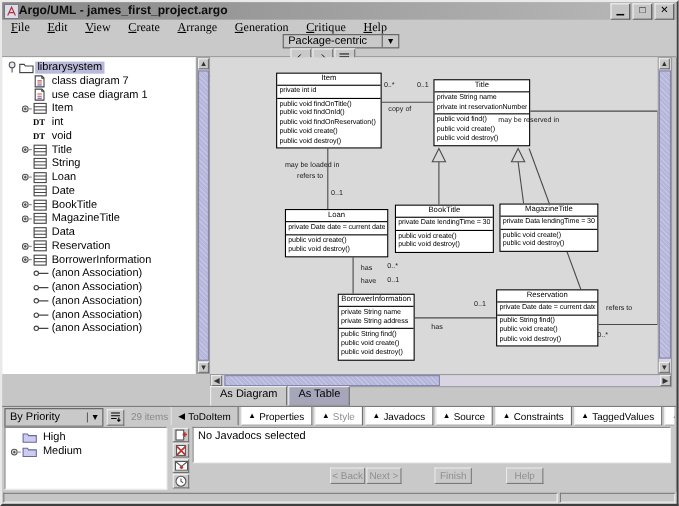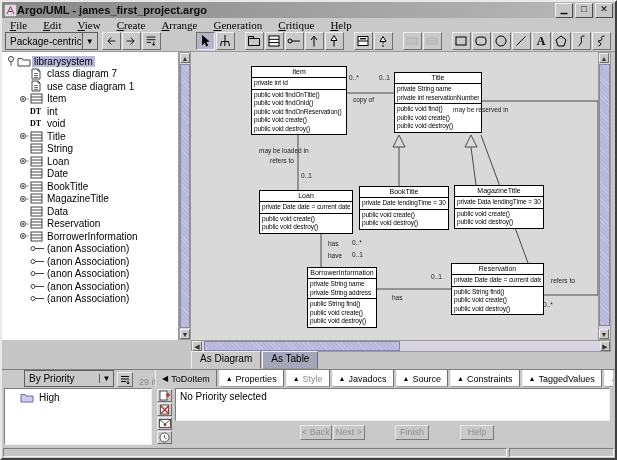--- a/index.html
+++ b/index.html
@@ -12,21 +12,21 @@
   #titlebar{left:2px;top:2px;width:613px;height:16px;background:linear-gradient(to right,#878787,#b9b9b9);
             display:flex;align-items:center;padding:0 2px;box-sizing:border-box;}
   #title-text{flex:1;font-size:11px;font-weight:bold;color:#0d0d0d;margin-left:0;white-space:nowrap;}
   .win-btn{width:16px;height:13px;background:#c6c6c6;border:1px solid;border-color:#f2f2f2 #4c4c4c #4c4c4c #f2f2f2;
            font-size:9px;line-height:10px;text-align:center;margin-left:2px;color:#000;}
   
   #menubar{left:2px;top:18px;width:613px;height:13px;background:#c9c9c9;display:flex;align-items:center;font-size:11px;font-family:Liberation Serif, serif;}
   .menu-item{padding:0 8px;color:#000;white-space:nowrap;}
   .mn{text-decoration:underline;}
   
-  #toolbar{left:2px;top:31px;width:613px;height:21px;background:#c9c9c9;display:flex;align-items:center;border-bottom:1px solid #9a9a9a;box-sizing:border-box;}
+  #toolbar{left:2px;top:31px;width:613px;height:21px;background:#c9c9c9;display:flex;align-items:center;border-bottom:1px solid #9a9a9a;box-sizing:border-box;flex-direction:column;}
   #perspective-combo{margin-left:3px;width:104px;height:16px;border:1px solid #5f5f5f;background:#c9c9c9;display:flex;align-items:center;font-size:10px;}
   #perspective-combo .cv{flex:1;padding-left:4px;white-space:nowrap;overflow:hidden;}
   #perspective-combo .ca{width:14px;height:100%;display:flex;align-items:center;justify-content:center;font-size:8px;border-left:1px solid #5f5f5f;}
   .tb-btn{width:19px;height:18px;border:1px solid;border-color:#efefef #6f6f6f #6f6f6f #efefef;background:#c9c9c9;
           display:flex;align-items:center;justify-content:center;margin-right:1px;box-sizing:border-box;}
   .tb-btn.pressed{border-color:#6f6f6f #efefef #efefef #6f6f6f;background:#b4b4ca;}
   .tb-btn.disabled svg{opacity:.4;}
   .tb-group{display:flex;margin-right:9px;}
   #nav-btns{display:flex;margin-left:4px;margin-right:34px;}
   
@@ -55,21 +55,21 @@
   .uml-line{font-size:6.5px;letter-spacing:-0.1px;line-height:8.5px;white-space:nowrap;overflow:hidden;}
   .dlabel{position:absolute;font-size:6.5px;color:#1a1a1a;white-space:nowrap;}
   
   #diagram-tabs{left:191px;top:352px;width:420px;height:17px;display:flex;align-items:flex-end;}
   .dgtab{height:15px;font-size:10px;padding:1px 8px 0;margin-right:1px;border:1px solid;border-color:#efefef #6f6f6f #9a9a9a #efefef;
          background:#a6a6ba;color:#000;white-space:nowrap;}
   .dgtab.sel{background:#c9c9c9;border-bottom-color:#c9c9c9;}
   #bottom-divider{left:2px;top:369px;width:613px;height:1px;background:#7d7d7d;}
   
   #todo-pane{left:2px;top:370px;width:153px;height:77px;background:#c9c9c9;}
-  #todo-header{position:absolute;left:0;top:1px;width:153px;height:16px;display:flex;align-items:flex-end;margin-left:20px;}
+  #todo-header{position:absolute;left:0;top:1px;width:153px;height:16px;display:flex;align-items:center;}
   #todo-combo{margin-left:2px;width:88px;height:15px;border:1px solid #5f5f5f;background:#c9c9c9;display:flex;align-items:center;font-size:10px;}
   #todo-combo .cv{flex:1;padding-left:4px;}
   #todo-combo .ca{width:13px;text-align:center;font-size:8px;border-left:1px solid #5f5f5f;}
   #todo-flat-btn{width:16px;height:15px;margin-left:3px;}
   #todo-count{font-size:9px;color:#8a8a8a;margin-left:5px;white-space:nowrap;}
   #todo-tree{position:absolute;left:2px;top:18px;width:148px;height:57px;background:#fff;border:1px solid;border-color:#7d7d7d #f2f2f2 #f2f2f2 #7d7d7d;overflow:hidden;padding-top:2px;box-sizing:border-box;}
   .todo-row{height:13px;display:flex;align-items:center;font-size:10px;padding-left:3px;}
   
   #details-pane{left:155px;top:370px;width:458px;height:77px;background:#c9c9c9;overflow:hidden;}
   #details-tabs{position:absolute;left:0;top:0;width:458px;height:17px;display:flex;align-items:flex-end;}
@@ -653,20 +653,35 @@
   <div id="todo-tree">
       <div class="todo-row">
         <span class="slot" style="width: 12px; display: inline-flex; justify-content: center;"></span>
         <span class="ticon" style="width: 17px;">
           <svg width="14" height="11" viewBox="0 0 14 11">
             <path d="M1 2.5 L5 2.5 L6 4 L13 4 L13 10 L1 10 Z" fill="#ccccee" stroke="#6868a0"></path>
           </svg>
         </span>
         <span class="tree-label">High</span>
       </div>
+      <div class="todo-row">
+        <span class="slot" style="width: 12px; display: inline-flex; justify-content: center;">
+          <svg width="10" height="12" viewBox="0 0 10 12">
+            <circle cx="4" cy="6" r="2.6" fill="#e8e8f4" stroke="#555"></circle>
+            <path d="M2.8 6 H5.2 M4 4.8 V7.2" stroke="#555"></path>
+            <path d="M6.6 6 H10" stroke="#999"></path>
+          </svg>
+        </span>
+        <span class="ticon" style="width: 17px;">
+          <svg width="14" height="11" viewBox="0 0 14 11">
+            <path d="M1 2.5 L5 2.5 L6 4 L13 4 L13 10 L1 10 Z" fill="#ccccee" stroke="#6868a0"></path>
+          </svg>
+        </span>
+        <span class="tree-label">Medium</span>
+      </div>
     </div>
 </div>
 
 <div id="details-pane" class="abs">
   <div id="details-tabs">
       <span class="dtab sel">
         <span class="backarr">◀</span>
         <span>ToDoItem</span>
       </span>
       <span class="dtab">
@@ -718,21 +733,21 @@
         </svg>
       </div>
       <div class="strip-btn">
         <svg width="11" height="11" viewBox="0 0 11 11">
           <circle cx="5.5" cy="5.5" r="4.5" fill="#fff" stroke="#555"></circle>
           <path d="M5.5 3 V5.5 L7.5 7" fill="none" stroke="#555"></path>
         </svg>
       </div>
     </div>
   <div id="details-content">
-    <span>No Priority selected</span>
+    <span>No Javadocs selected</span>
   </div>
   <div id="wizard-buttons">
       <div class="wiz-btn" style="left: 145px; width: 32px;">&lt; Back</div>
       <div class="wiz-btn" style="left: 178px; width: 32px;">Next &gt;</div>
       <div class="wiz-btn" style="left: 240px; width: 34px;">Finish</div>
       <div class="wiz-btn" style="left: 305px; width: 34px;">Help</div>
     </div>
 </div>
 
 <div id="statusbar" class="abs">

